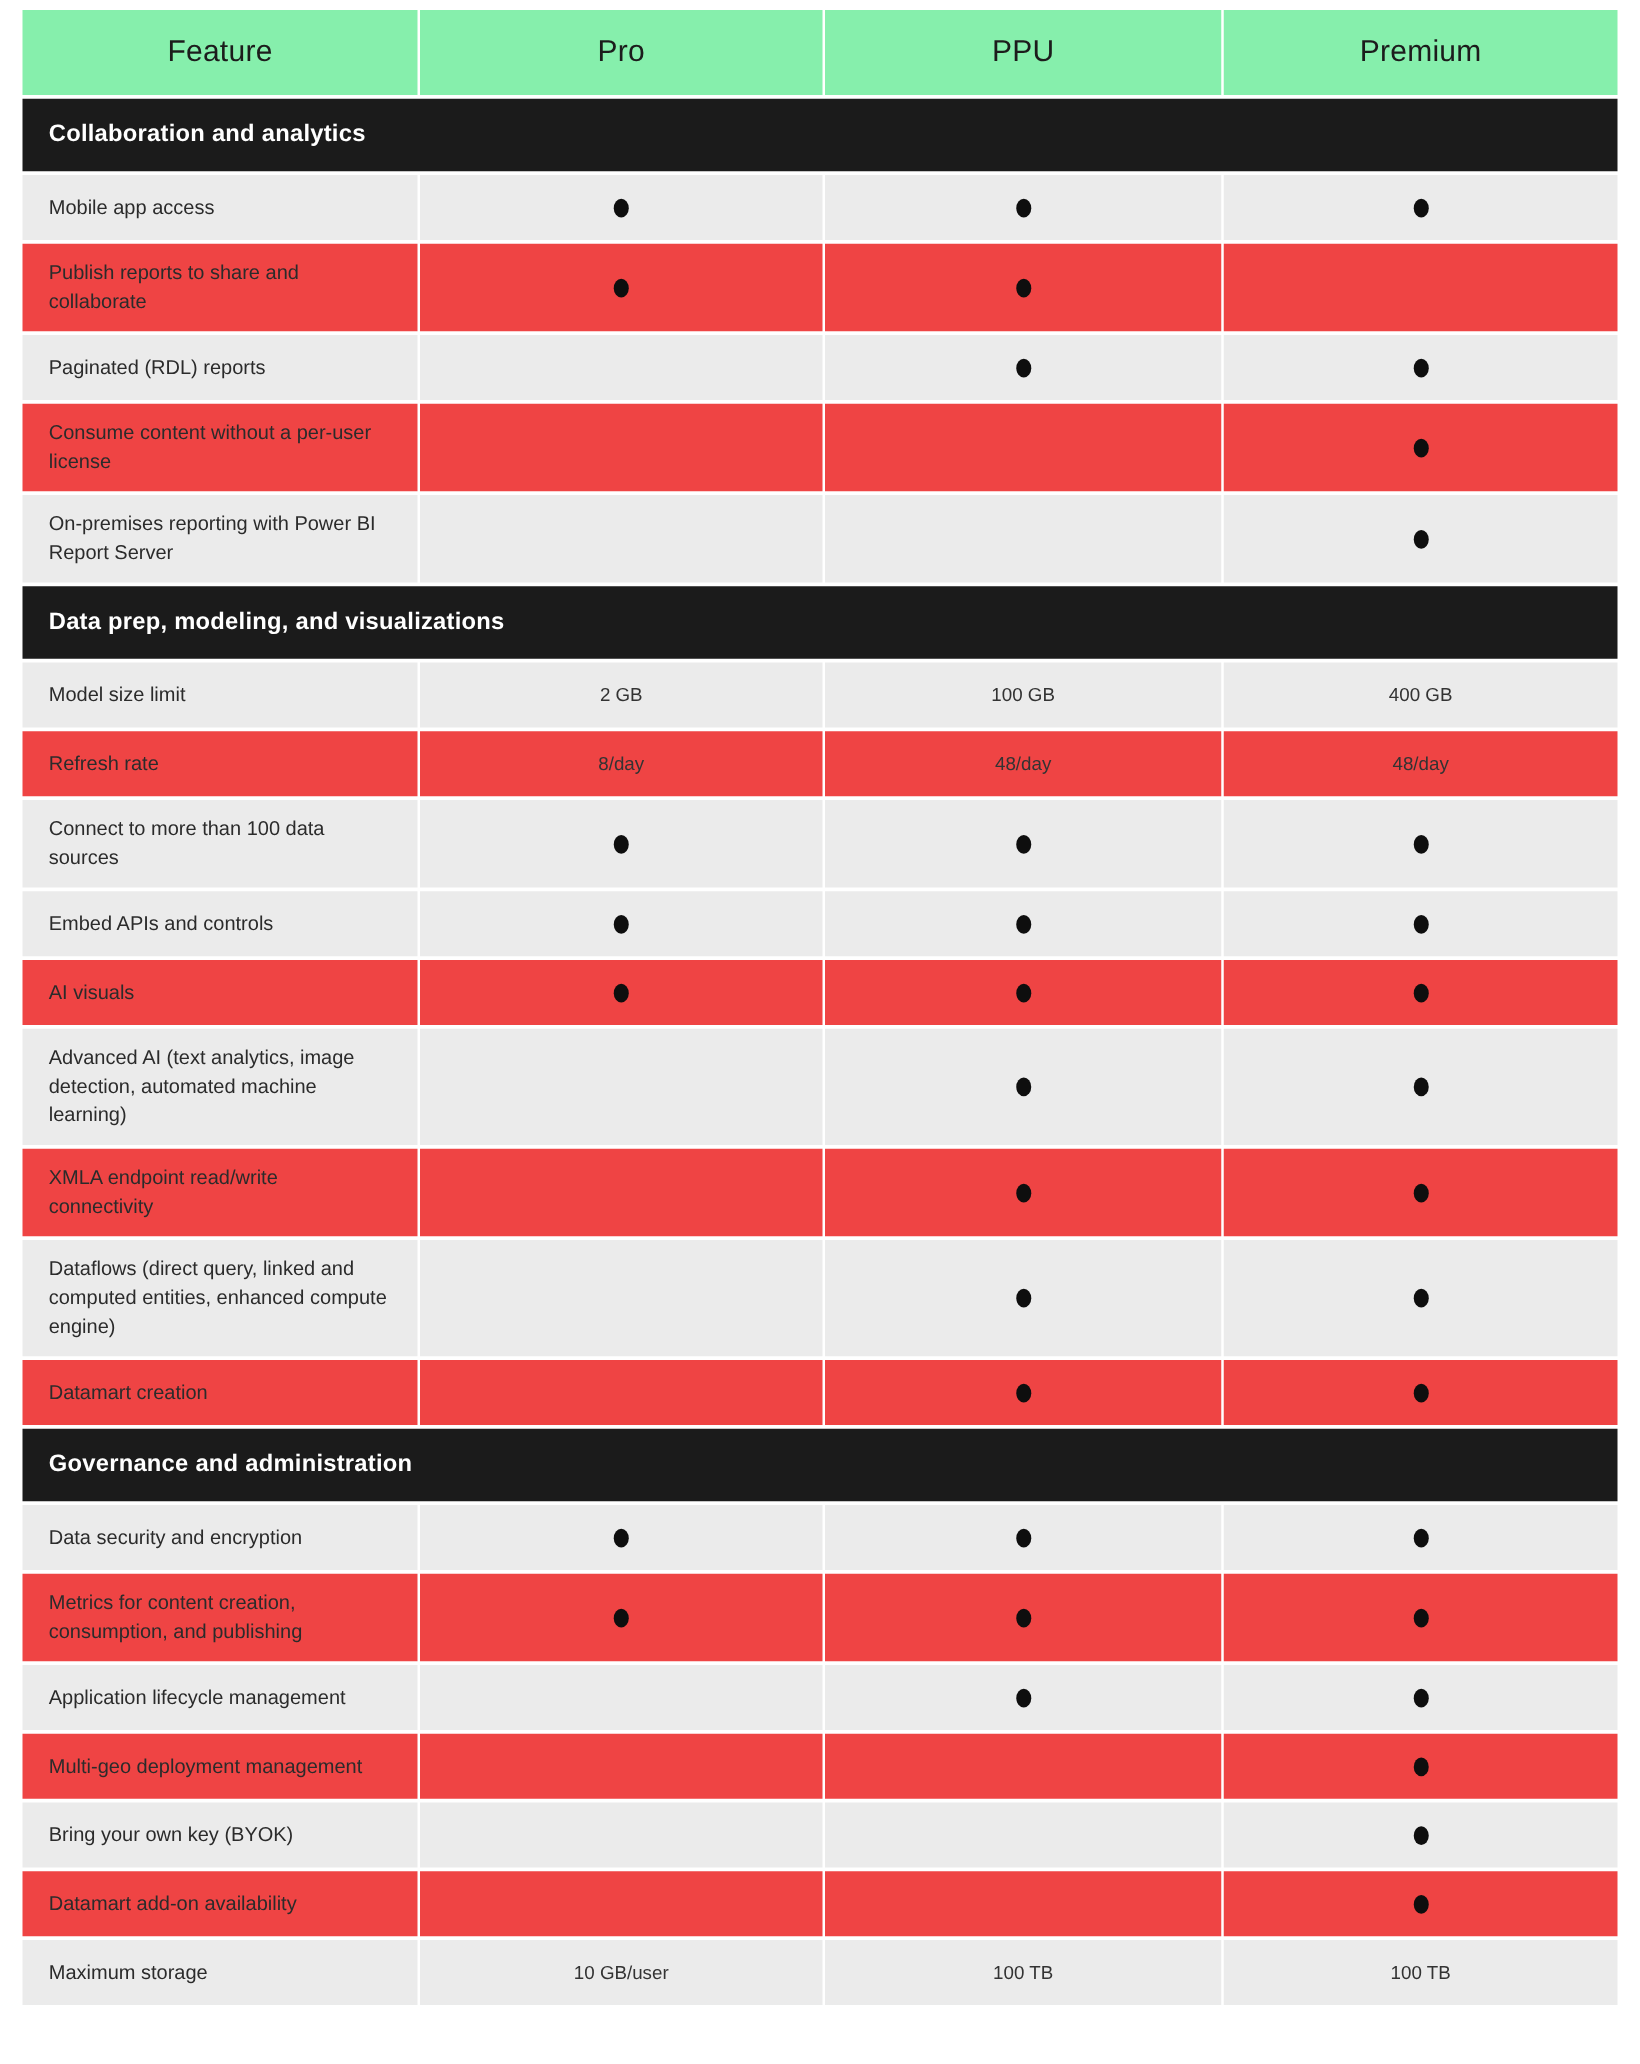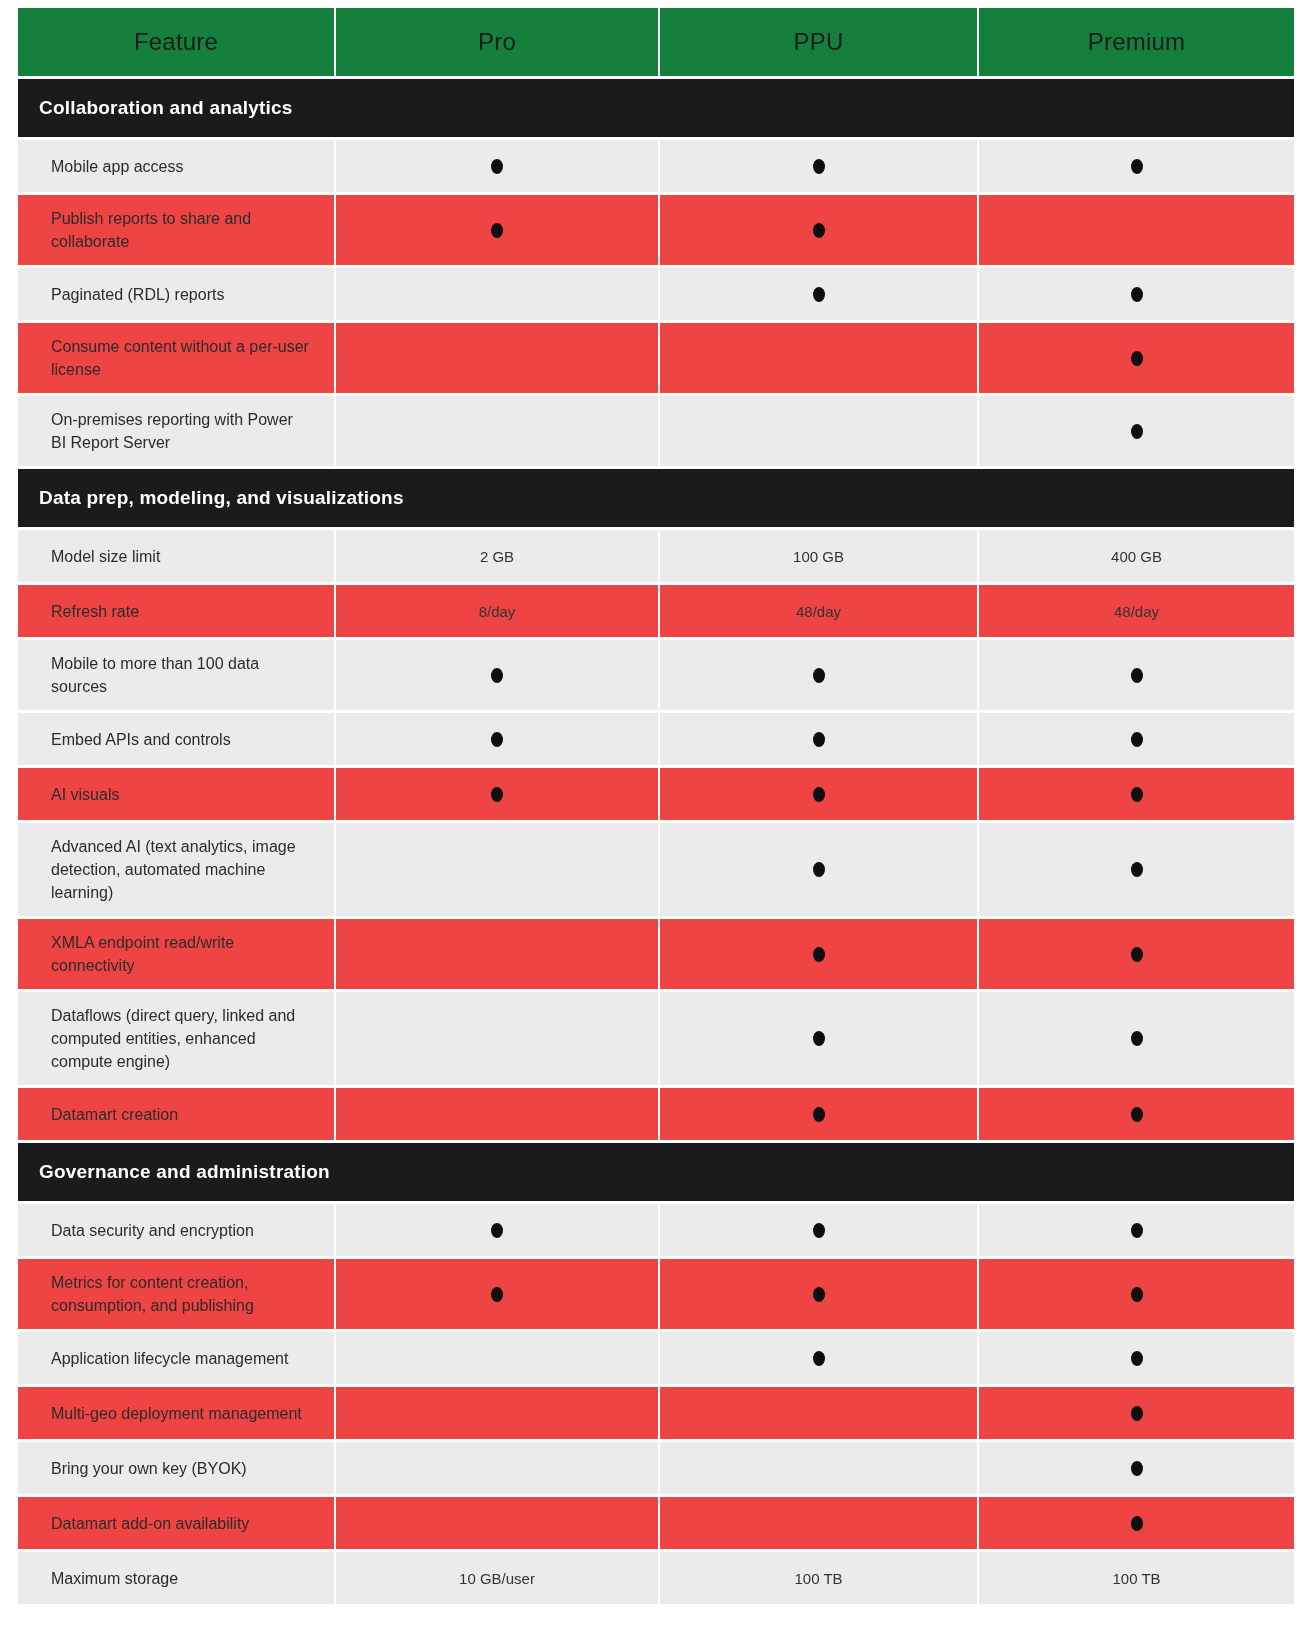--- a/index.html
+++ b/index.html
@@ -24,21 +24,21 @@
     flex-direction: column;
     gap: 3px;
     width: 1276px;
   }
   .grid-row {
     display: grid;
     grid-template-columns: 316px 322px 317px 315px;
     column-gap: 2px;
   }
   .header-row .header-cell {
-    background: #15803d;
+    background: #86efac;
     height: 68px;
     display: flex;
     align-items: center;
     justify-content: center;
     font-size: 24px;
     color: #1c1c1c;
     letter-spacing: 0.2px;
   }
   .section-bar {
     background: #1b1b1b;
@@ -53,21 +53,21 @@
   }
   .data-row .cell {
     display: flex;
     align-items: center;
     min-height: 52px;
     box-sizing: border-box;
   }
   .data-row.light .cell { background: #ebebeb; }
   .data-row.dark  .cell { background: #ef4444; }
   .feature-cell {
-    padding: 12px 24px 12px 33px;
+    padding: 12px 24px 12px 21px;
     font-size: 16px;
     line-height: 23px;
     color: #2b2b2b;
   }
   .value-cell {
     justify-content: center;
     padding: 12px 8px;
     font-size: 15px;
     color: #333333;
   }
@@ -147,21 +147,21 @@
           <div class="cell value-cell">100 GB</div>
           <div class="cell value-cell">400 GB</div>
         </div>
         <div class="grid-row data-row dark">
           <div class="cell feature-cell">Refresh rate</div>
           <div class="cell value-cell">8/day</div>
           <div class="cell value-cell">48/day</div>
           <div class="cell value-cell">48/day</div>
         </div>
         <div class="grid-row data-row light">
-          <div class="cell feature-cell">Mobile to more than 100 data sources</div>
+          <div class="cell feature-cell">Connect to more than 100 data sources</div>
           <div class="cell value-cell">
             <span class="dot"></span>
           </div>
           <div class="cell value-cell">
             <span class="dot"></span>
           </div>
           <div class="cell value-cell">
             <span class="dot"></span>
           </div>
         </div>

